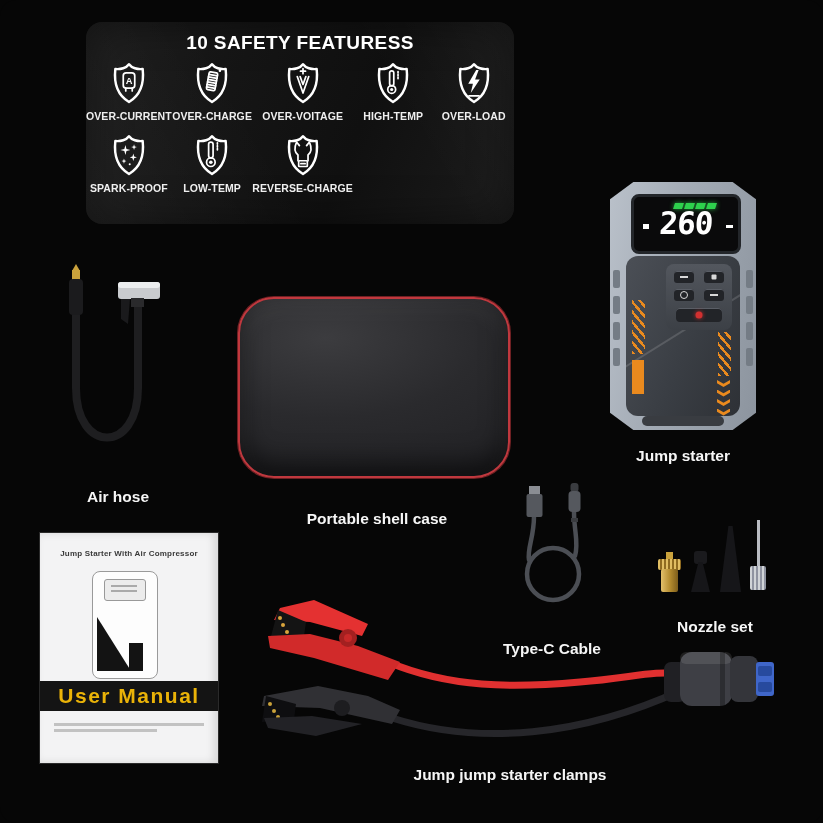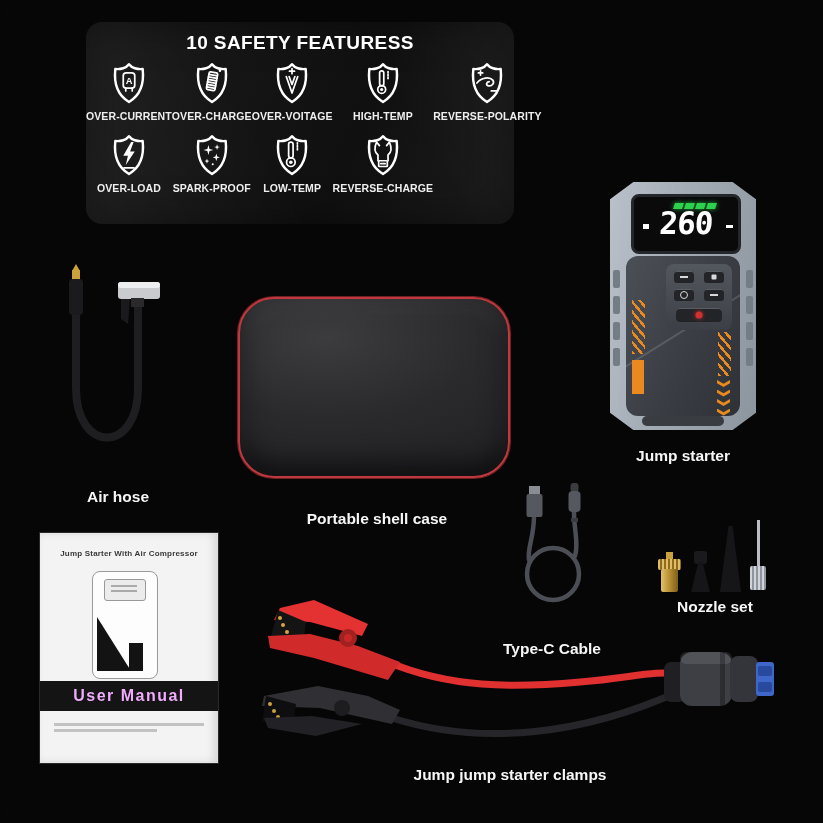--- a/index.html
+++ b/index.html
@@ -83,21 +83,21 @@
   .m-art{position:absolute;left:52px;top:38px;width:64px;height:106px;border:1.5px solid #9a9a9a;
     border-radius:8px;background:#fdfdfd;}
   .m-screen{position:absolute;left:11px;top:7px;width:40px;height:20px;border:1px solid #999;
     border-radius:3px;background:#ececec;}
   .m-screen i{position:absolute;left:6px;display:block;width:26px;height:1.5px;background:#aaa;}
   .m-fold{position:absolute;left:4px;bottom:7px;width:34px;height:54px;background:#131313;
     clip-path:polygon(0 0,100% 100%,0 100%);}
   .m-fold2{position:absolute;left:36px;bottom:7px;width:14px;height:28px;background:#131313;}
   .m-band{position:absolute;left:0;top:148px;width:100%;height:30px;background:#141414;
     display:flex;align-items:center;justify-content:center;}
-  .m-band-text{color:#f0abfc;font-size:16px;font-weight:800;letter-spacing:1.5px;}
+  .m-band-text{color:#eab308;font-size:21px;font-weight:800;letter-spacing:1.5px;}
   .m-line{position:absolute;left:8%;height:2.5px;background:#c2c2c2;}
 
   
   .nozzles{left:656px;top:502px;width:124px;height:95px;}
   .nz-brass-stem{position:absolute;left:10px;top:50px;width:7px;height:8px;background:#caa23c;}
   .nz-brass-cap{position:absolute;left:2px;top:57px;width:23px;height:11px;border-radius:2px;
     background:repeating-linear-gradient(90deg,#e0bd62 0 2px,#8f6b20 2px 4px);}
   .nz-brass-body{position:absolute;left:5px;top:67px;width:17px;height:23px;border-radius:2px;
     background:linear-gradient(90deg,#e3c06a,#b28a2e 55%,#7d5d1b);}
   .nz-cap-s{position:absolute;left:38px;top:49px;width:13px;height:13px;border-radius:3px;background:#1a1a1d;}
@@ -159,29 +159,20 @@
         <svg class="shield" viewBox="0 0 64 64">
           <path class="sh" d="M32 6 C35.5 11 44 13.5 51 12.5 C53.5 35 46.5 50 32 58.5 C17.5 50 10.5 35 13 12.5 C20 13.5 28.5 11 32 6 Z"></path>
           <rect class="g" stroke-width="2.2" x="27.3" y="15" width="5.8" height="21" rx="2.9"></rect>
           <circle class="g" cx="30.2" cy="41" r="5.5"></circle>
           <circle class="gf" cx="30.2" cy="41" r="2.2"></circle>
           <path class="g" stroke-width="1.8" stroke-dasharray="1.8 2.2" d="M39 16v12"></path>
         </svg>
         <div class="feat-label">HIGH-TEMP</div>
       </div>
 
-      <div class="feat">
-        <svg class="shield" viewBox="0 0 64 64">
-          <path class="sh" d="M32 6 C35.5 11 44 13.5 51 12.5 C53.5 35 46.5 50 32 58.5 C17.5 50 10.5 35 13 12.5 C20 13.5 28.5 11 32 6 Z"></path>
-          <path class="g" d="M23 15v6 M20 18h6"></path>
-          <path class="g" d="M18 32 C24 24 36 23 40 28 C43 32 39 37 34 36 C30 35 31 30.5 35 30"></path>
-          <path class="g" d="M38 43h8"></path>
-        </svg>
-        <div class="feat-label">REVERSE-POLARITY</div>
-      </div>
 
       <div class="feat">
         <svg class="shield" viewBox="0 0 64 64">
           <path class="sh" d="M32 6 C35.5 11 44 13.5 51 12.5 C53.5 35 46.5 50 32 58.5 C17.5 50 10.5 35 13 12.5 C20 13.5 28.5 11 32 6 Z"></path>
           <polygon class="gf" points="35,14 24,33 30.5,33 27.5,46 40,27 33.5,27 38.5,14"></polygon>
           <path class="g" stroke-width="2.2" d="M25 50h14"></path>
         </svg>
         <div class="feat-label">OVER-LOAD</div>
       </div>
 
@@ -329,21 +320,21 @@
   <div class="abs nozzles">
     <div class="nz-brass-stem"></div>
     <div class="nz-brass-cap"></div>
     <div class="nz-brass-body"></div>
     <div class="nz-cap-s"></div>
     <div class="nz-cone-s"></div>
     <div class="nz-cone-l"></div>
     <div class="nz-needle"></div>
     <div class="nz-needle-base"></div>
   </div>
-  <div class="label" style="left:650px;top:598px;width:130px">Nozzle set</div>
+  <div class="label" style="left:650px;top:618px;width:130px">Nozzle set</div>
 
   <svg class="abs clamps" width="528" height="164" viewBox="0 0 528 164">
     <path d="M138 66 C200 92 262 92 330 86 C382 82 402 74 432 78" fill="none" stroke="#e03030" stroke-width="7" stroke-linecap="round"></path>
     <path d="M142 122 C230 150 332 140 432 94" fill="none" stroke="#26262a" stroke-width="7" stroke-linecap="round"></path>
 
     <polygon points="118,28 64,4 30,12 24,24 60,26 112,40" fill="#e43131"></polygon>
     <polygon points="28,14 20,44 54,40 56,26" fill="#141414"></polygon>
     <circle cx="30" cy="22" r="2" fill="#d9a43c"></circle>
     <circle cx="33" cy="29" r="2" fill="#d9a43c"></circle>
     <circle cx="37" cy="36" r="2" fill="#d9a43c"></circle>

